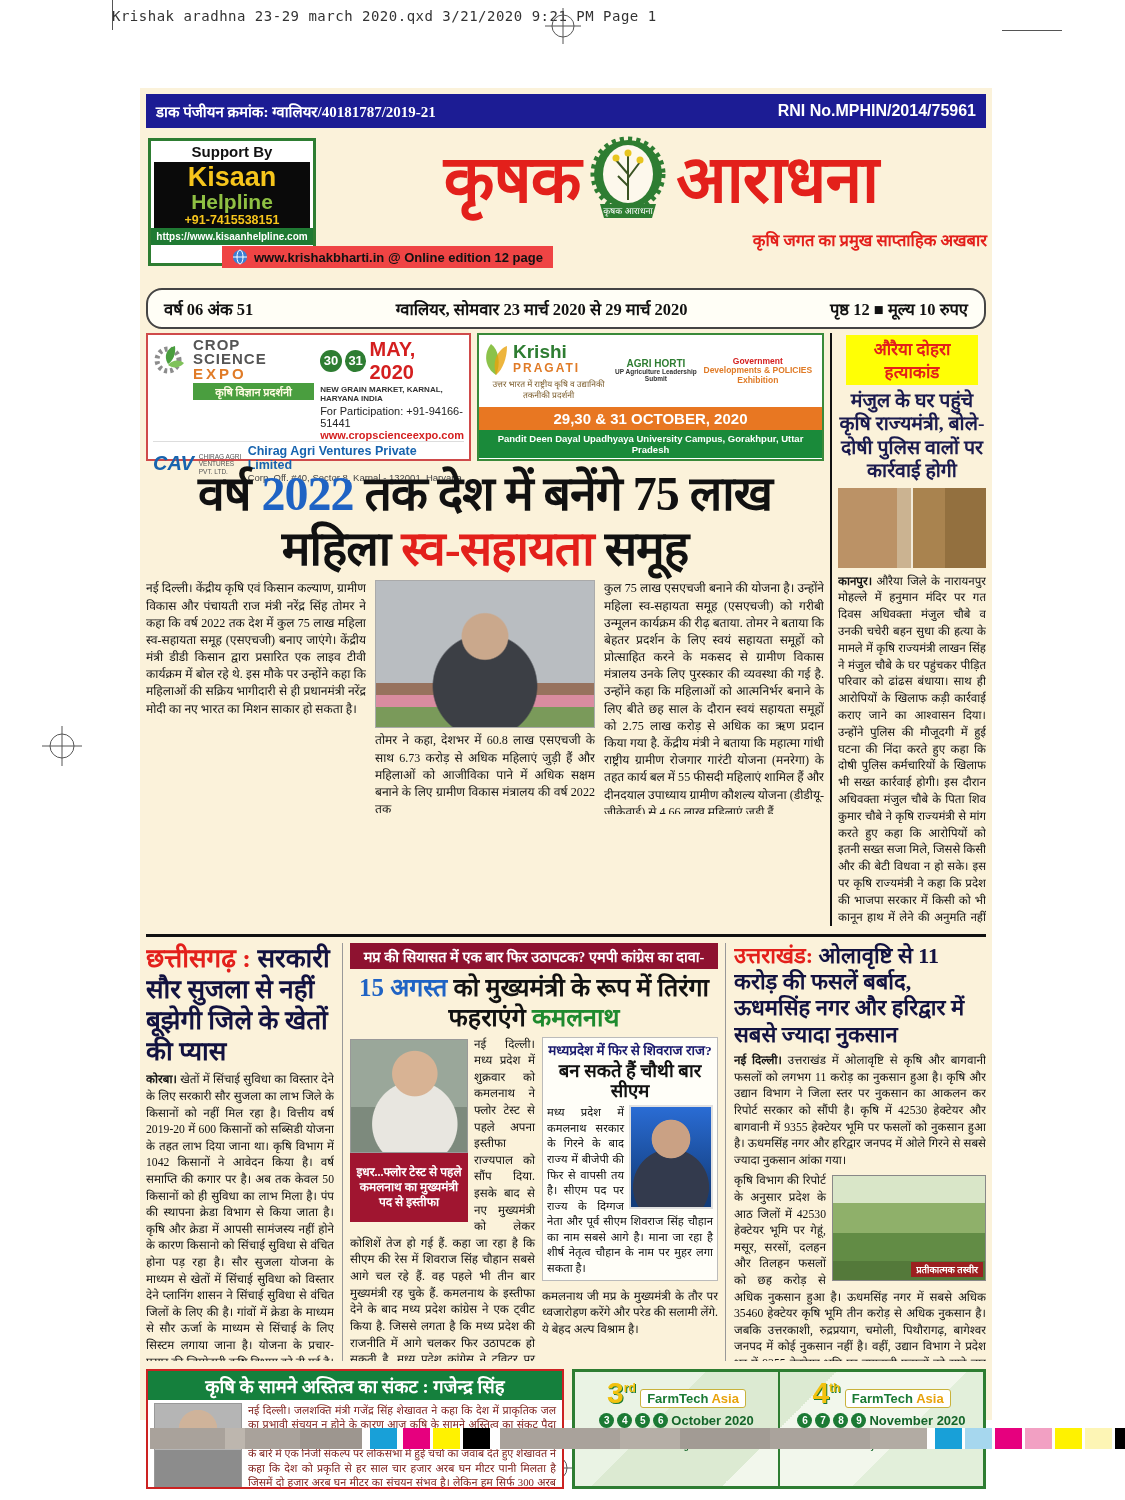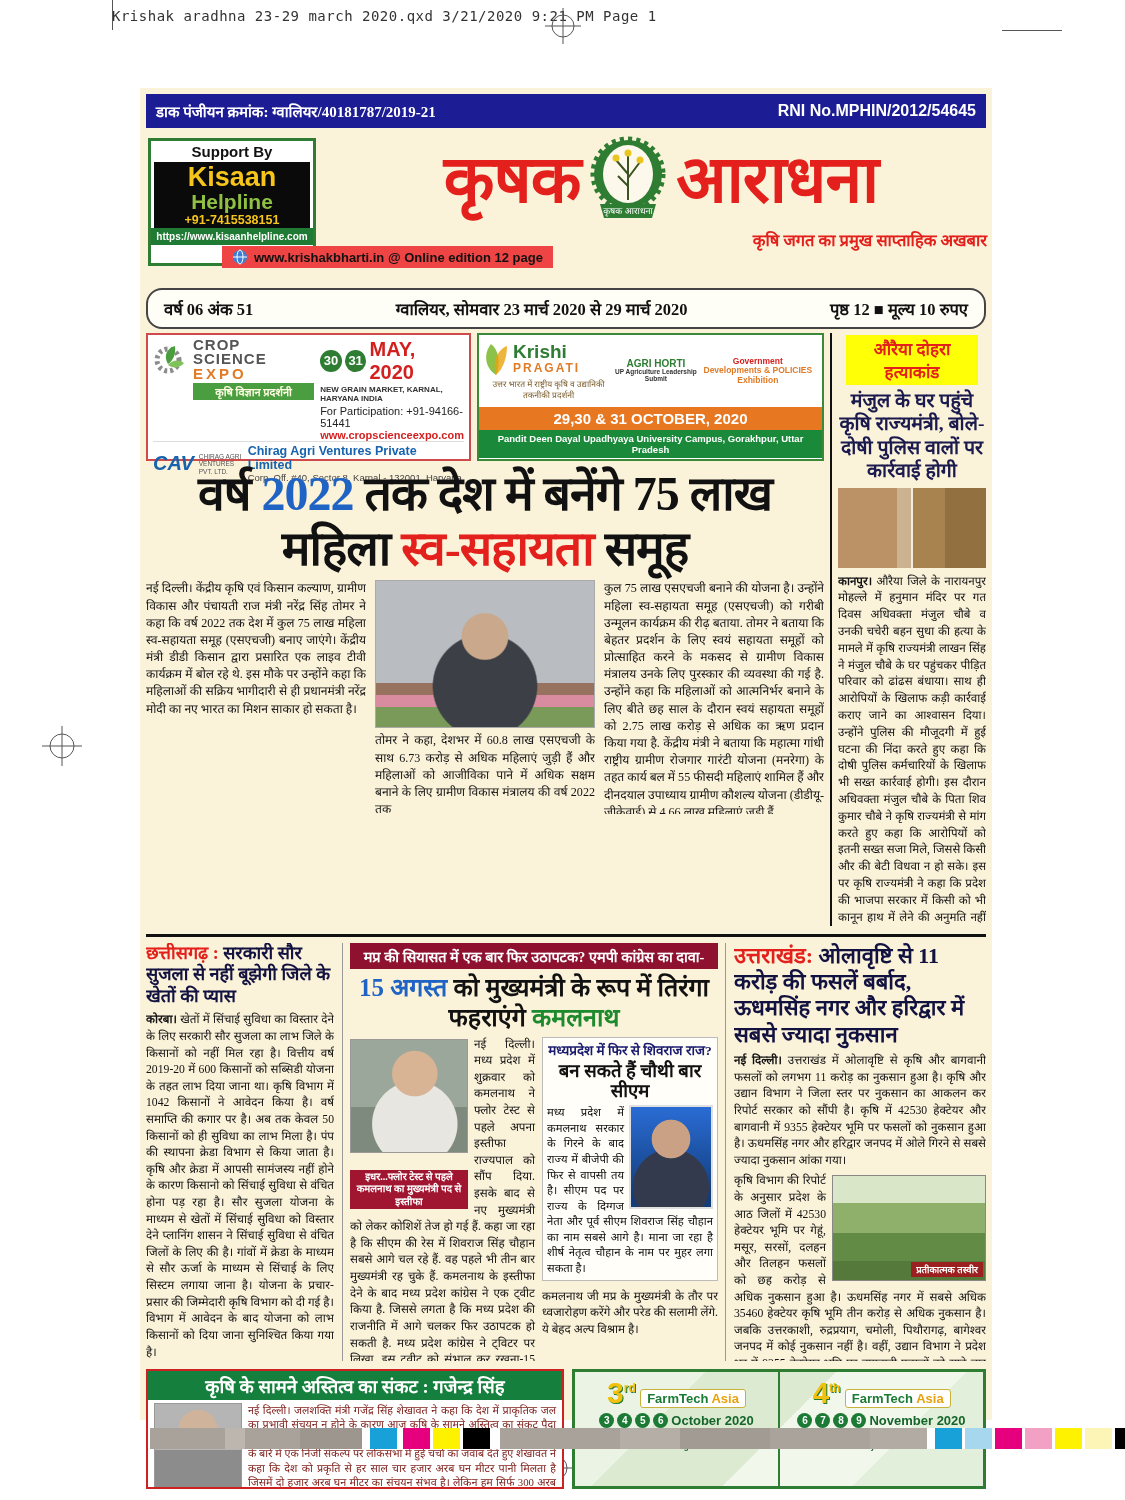--- a/index.html
+++ b/index.html
@@ -90,34 +90,34 @@
   .tphoto{height:146px;margin-bottom:4px;border:1px solid #aaa;background:
      radial-gradient(circle at 50% 38%,#caa88c 0 16%,transparent 17%),
      radial-gradient(circle at 50% 72%,#3c3f45 0 34%,transparent 35%),
      linear-gradient(180deg,#b9bdc1 0 70%,#97725e 70% 78%,#d98ca0 78% 86%,#7a9a5a 86%);}
   
   .midsec{border-top:3px solid #111;margin:8px 6px 0;padding-top:6px;display:flex;gap:8px;height:418px;overflow:hidden;}
   .mc{overflow:hidden;}
   .mcA{width:188px;}
   .mcB{width:368px;border-left:1px solid #999;border-right:1px solid #999;padding:0 7px;}
   .mcC{flex:1;}
-  .h-ch{font-weight:900;font-size:18px;line-height:1.2;color:#121240;}
+  .h-ch{font-weight:900;font-size:26px;line-height:1.2;color:#121240;}
   .h-red{color:#e3201b;}
   .mbody{font-size:11.7px;line-height:1.42;text-align:justify;margin-top:5px;}
   .mpkick{background:#8e1230;color:#fff;font-weight:bold;font-size:14.5px;text-align:center;padding:3px 2px;}
   .mphead{font-weight:900;font-size:25px;line-height:1.2;text-align:center;margin:4px 0;color:#111;}
   .mpflex{display:flex;gap:7px;}
   .mpleft{flex:1;}
   .kamwrap{float:left;width:118px;margin:2px 6px 2px 0;}
   .kamphoto{height:112px;border:1px solid #999;background:
      radial-gradient(circle at 55% 30%,#d8b394 0 22%,transparent 23%),
      radial-gradient(circle at 55% 75%,#e8e6e0 0 40%,transparent 41%),
      linear-gradient(180deg,#9aa79a 0 60%,#7d8a7d 60%);}
-  .kamcap{background:#a01530;color:#fff;font-weight:bold;font-size:10px;text-align:center;
-          padding:1px 2px;line-height:1.25;margin-top:17px;}
+  .kamcap{background:#a01530;color:#fff;font-weight:bold;font-size:12px;text-align:center;
+          padding:12px 2px;line-height:1.25;}
   .mpright{width:176px;}
   .shivbox{border:1px solid #bbb;background:#fffef8;padding:3px 4px;}
   .sh1{color:#1a1a6e;font-weight:900;font-size:13.5px;text-align:center;}
   .sh2{color:#111;font-weight:900;font-size:18.5px;text-align:center;line-height:1.1;margin:2px 0 4px;}
   .shivphoto{float:right;width:80px;height:100px;margin:0 0 3px 5px;border:2px solid #e0e0e0;background:
      radial-gradient(circle at 50% 32%,#caa184 0 24%,transparent 25%),
      radial-gradient(circle at 50% 80%,#333a4d 0 42%,transparent 43%),
      linear-gradient(180deg,#2a6cd4 0,#123c7a 90%);}
   .shtext{font-size:11.3px;line-height:1.38;text-align:justify;}
   .mptail{font-size:11.7px;line-height:1.42;text-align:justify;margin-top:8px;}
@@ -185,21 +185,21 @@
       </svg>
   </div>
   <div class="cropmark" style="left:1002px;top:30px;width:60px;border-top:1px solid #555;"></div>
   <div class="cropmark" style="left:112px;top:0;height:30px;border-left:1px solid #555;"></div>
   <div class="cropmark" style="left:1040px;top:1438px;width:50px;border-top:1px solid #555;"></div>
 
   <div class="paper">
 
     <div class="topbar">
       <span>डाक पंजीयन क्रमांक: ग्वालियर/40181787/2019-21</span>
-      <span class="rni">RNI No.MPHIN/2012/54645</span>
+      <span class="rni">RNI No.MPHIN/2014/75961</span>
     </div>
 
     <div class="masthead">
       <div class="support">
         <div class="sb">Support By</div>
         <div class="blk">
           <div class="k1">Kisaan</div>
           <div class="k2">Helpline</div>
           <div class="ph">+91-7415538151</div>
         </div>

